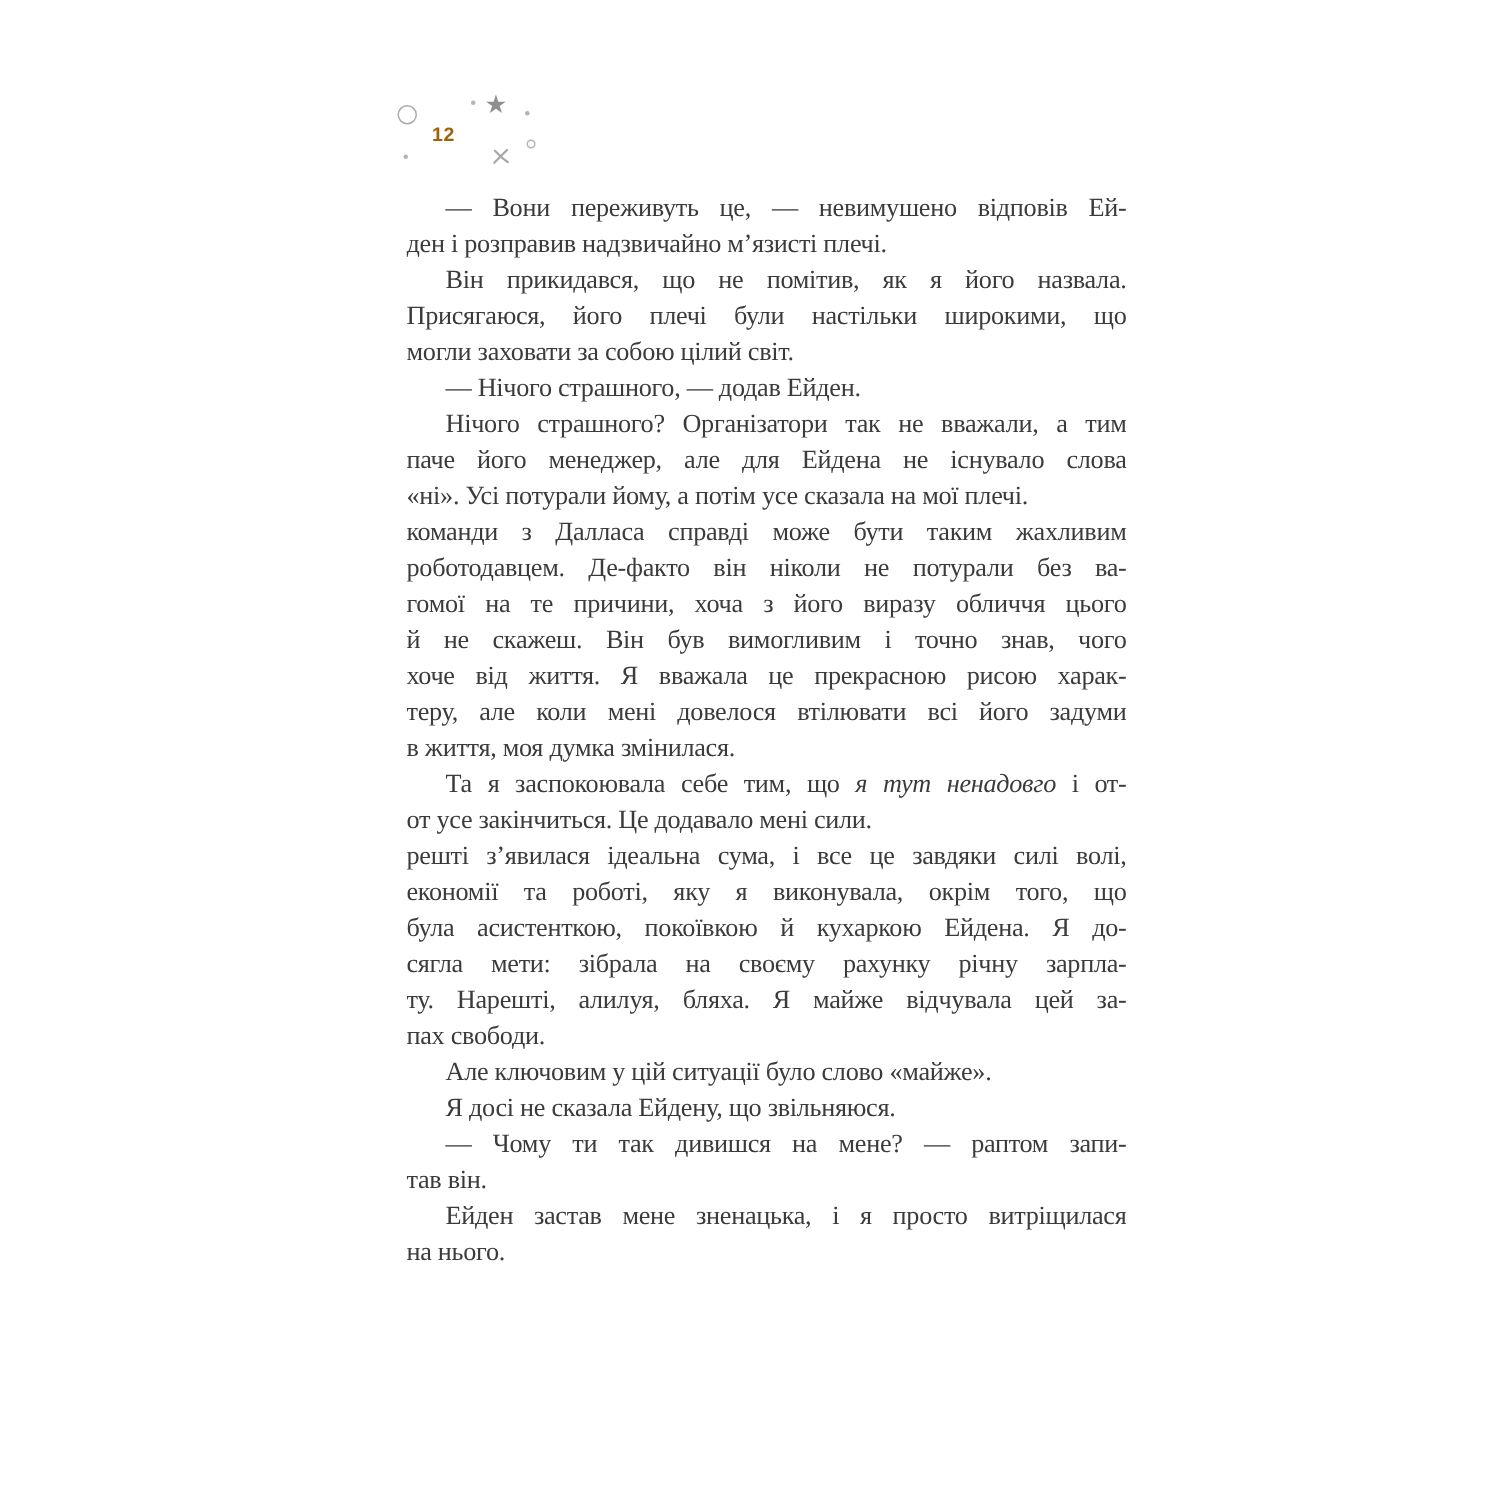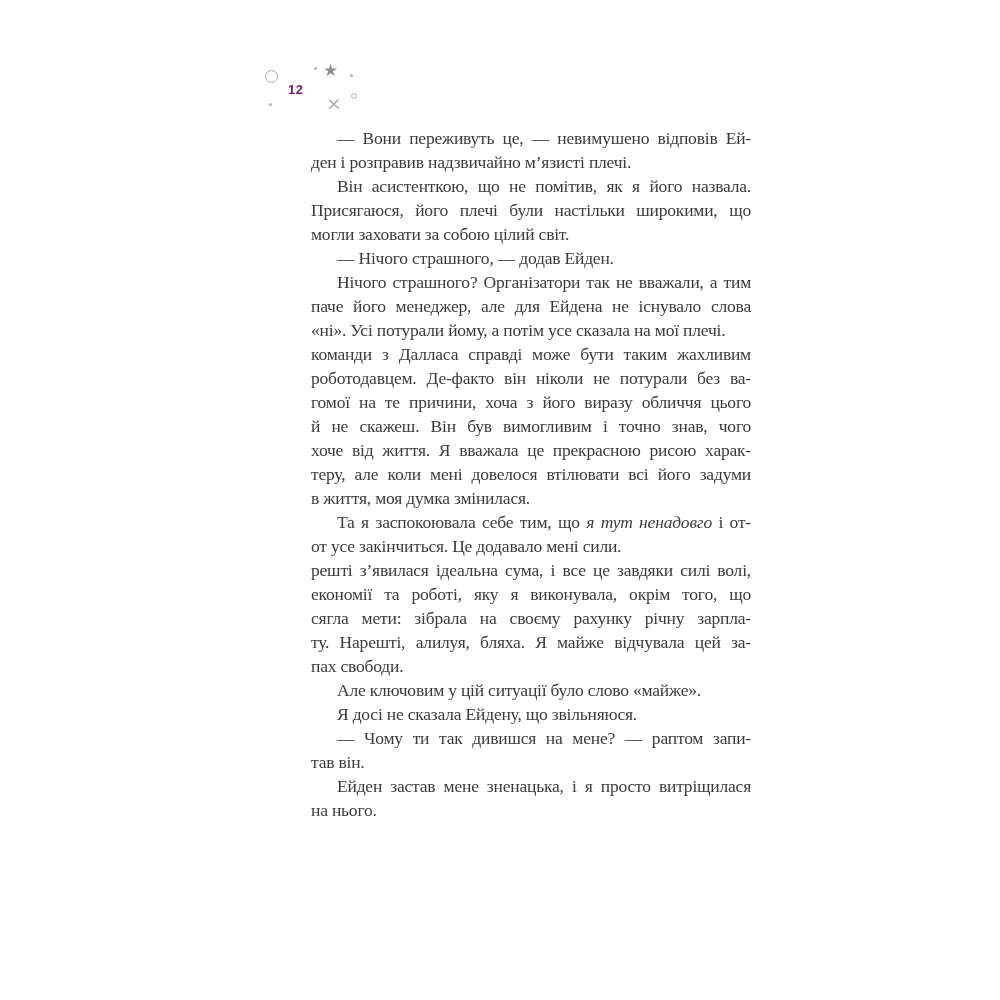--- a/index.html
+++ b/index.html
@@ -22,21 +22,21 @@
   .deco { position: absolute; left: 0; top: 0; }
   .ring {
     position: absolute; left: 265px; top: 70px;
     width: 13px; height: 13px;
     border: 1.6px solid #ababab; border-radius: 50%;
     box-sizing: border-box;
   }
   .pagenum {
     position: absolute; left: 288px; top: 82px;
     font-family: "Liberation Sans", sans-serif;
-    font-weight: bold; font-size: 13px; color: #701a75;
+    font-weight: bold; font-size: 13px; color: #a16207;
     letter-spacing: 0.5px;
   }
   .dot {
     position: absolute; width: 3px; height: 3px;
     background: #b3b3b3; border-radius: 50%;
   }
   .dot-a { left: 314px; top: 67px; }
   .dot-b { left: 350px; top: 74px; }
   .dot-c { left: 269px; top: 103px; }
   .star {
@@ -61,21 +61,20 @@
     color: #3b3b3b;
     letter-spacing: -0.2px;
   }
   .line {
     height: 24px;
     line-height: 24px;
     overflow: hidden;
     text-align: justify;
     text-align-last: justify;
     white-space: normal;
-    margin-left: 40px;
   }
   .line.last { text-align-last: left; }
   .line.indent { text-indent: 26px; }
   .it { font-style: italic; }
 </style>
 </head>
 <body>
 
 <div class="page">
 
@@ -89,38 +88,39 @@
     <svg class="xspark" width="12" height="12" viewBox="0 0 12 12">
       <path d="M2,2.5 C4.5,5 7,8 10.5,10" stroke="#a8a8a8" stroke-width="1.5" fill="none" stroke-linecap="round"></path>
       <path d="M10,2 C7.5,4.5 4.5,7.5 1.5,10.5" stroke="#a8a8a8" stroke-width="1.5" fill="none" stroke-linecap="round"></path>
     </svg>
     <span class="dot dot-c"></span>
   </div>
 
   <div class="text-block">
       <div class="line indent"><span>— Вони переживуть це, — невимушено відповів Ей-</span></div>
       <div class="line last"><span>ден і розправив надзвичайно м’язисті плечі.</span></div>
-      <div class="line indent"><span>Він асистенткою, що не помітив, як я його назвала.</span></div>
+      <div class="line indent"><span>Він прикидався, що не помітив, як я його назвала.</span></div>
       <div class="line"><span>Присягаюся, його плечі були настільки широкими, що</span></div>
       <div class="line last"><span>могли заховати за собою цілий світ.</span></div>
       <div class="line indent last"><span>— Нічого страшного, — додав Ейден.</span></div>
       <div class="line indent"><span>Нічого страшного? Організатори так не вважали, а тим</span></div>
       <div class="line"><span>паче його менеджер, але для Ейдена не існувало слова</span></div>
       <div class="line last"><span>«ні». Усі потурали йому, а потім усе сказала на мої плечі.</span></div>
       <div class="line"><span>команди з Далласа справді може бути таким жахливим</span></div>
       <div class="line"><span>роботодавцем. Де-факто він ніколи не потурали без ва-</span></div>
       <div class="line"><span>гомої на те причини, хоча з його виразу обличчя цього</span></div>
       <div class="line"><span>й не скажеш. Він був вимогливим і точно знав, чого</span></div>
       <div class="line"><span>хоче від життя. Я вважала це прекрасною рисою харак-</span></div>
       <div class="line"><span>теру, але коли мені довелося втілювати всі його задуми</span></div>
       <div class="line last"><span>в життя, моя думка змінилася.</span></div>
       <div class="line indent"><span>Та я заспокоювала себе тим, що </span><span class="it">я тут ненадовго</span><span> і от-</span></div>
       <div class="line last"><span>от усе закінчиться. Це додавало мені сили.</span></div>
       <div class="line"><span>решті з’явилася ідеальна сума, і все це завдяки силі волі,</span></div>
       <div class="line"><span>економії та роботі, яку я виконувала, окрім того, що</span></div>
+      <div class="line"><span>була асистенткою, покоївкою й кухаркою Ейдена. Я до-</span></div>
       <div class="line"><span>сягла мети: зібрала на своєму рахунку річну зарпла-</span></div>
       <div class="line"><span>ту. Нарешті, алилуя, бляха. Я майже відчувала цей за-</span></div>
       <div class="line last"><span>пах свободи.</span></div>
       <div class="line indent last"><span>Але ключовим у цій ситуації було слово «майже».</span></div>
       <div class="line indent last"><span>Я досі не сказала Ейдену, що звільняюся.</span></div>
       <div class="line indent"><span>— Чому ти так дивишся на мене? — раптом запи-</span></div>
       <div class="line last"><span>тав він.</span></div>
       <div class="line indent"><span>Ейден застав мене зненацька, і я просто витріщилася</span></div>
       <div class="line last"><span>на нього.</span></div>
     </div>

